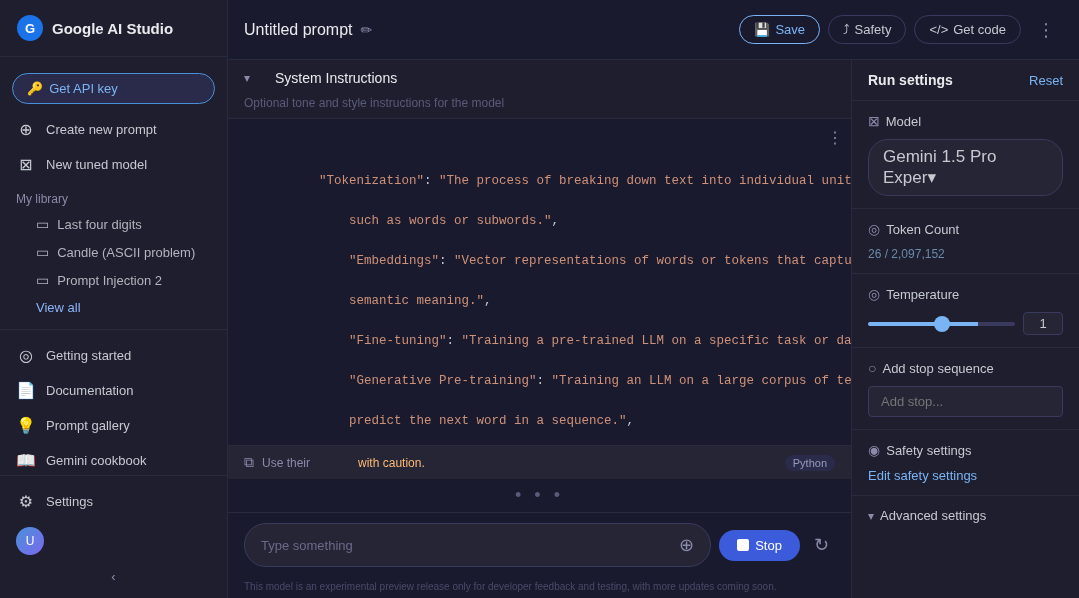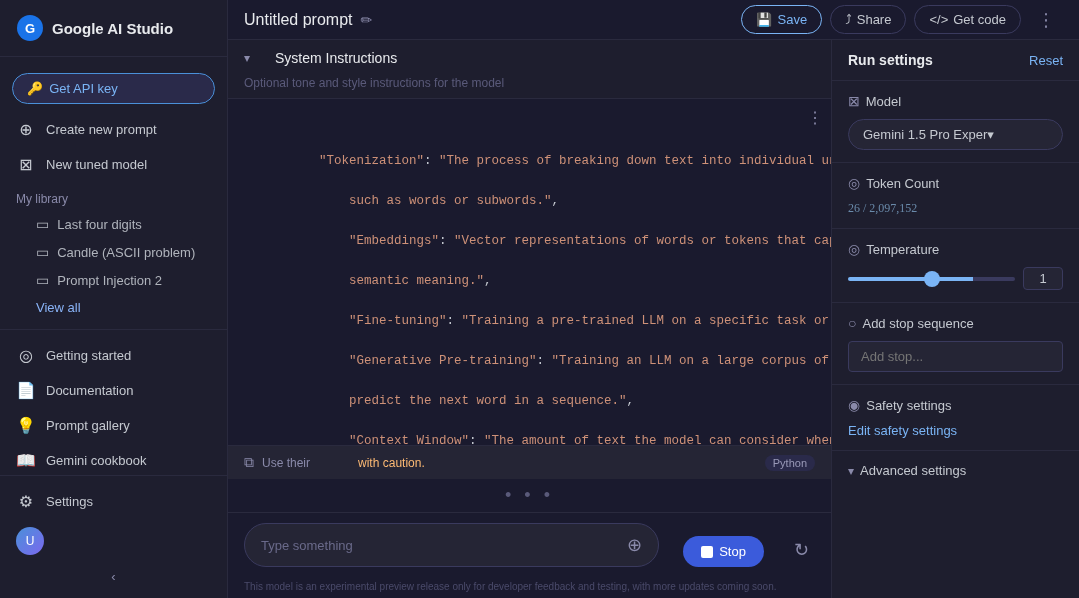--- a/index.html
+++ b/index.html
@@ -134,21 +134,21 @@
       flex-direction: column;
       background: #1a1a2e;
       min-width: 0;
     }
 
     
     .topbar {
       display: flex;
       align-items: center;
       padding: 0 16px;
-      height: 40px;
+      height: 60px;
       border-bottom: 1px solid #2a2a3e;
       background: #1a1a2e;
       gap: 8px;
     }
     .topbar-title {
       font-size: 16px;
       color: #e8eaed;
       font-weight: 500;
       flex: 1;
       display: flex;
@@ -283,22 +283,22 @@
       color: #5a5a7a;
       font-size: 18px;
       letter-spacing: 4px;
     }
 
     
     .input-area {
       padding: 10px 16px;
       border-top: 1px solid #2a2a3e;
       display: flex;
-      align-items: flex-end;
-      gap: 24px;
+      align-items: center;
+      gap: 8px;
       background: #1a1a2e;
     }
     .input-box {
       flex: 1;
       background: #252535;
       border: 1px solid #3a3a5e;
       border-radius: 24px;
       padding: 10px 16px;
       color: #6a6a8a;
       font-size: 13px;
@@ -335,21 +335,21 @@
     }
     .bottom-note {
       font-size: 10px;
       color: #4a4a6a;
       padding: 4px 16px 6px;
       background: #1a1a2e;
     }
 
     
     .right-panel {
-      width: 248px;
+      width: 228px;
       background: #1e1e2e;
       border-left: 1px solid #2a2a3e;
       flex-shrink: 0;
       display: flex;
       flex-direction: column;
       overflow-y: auto;
       padding-bottom: 8px;
     }
     .right-panel-header {
       display: flex;
@@ -383,30 +383,29 @@
       margin-bottom: 10px;
     }
     .panel-section-icon { font-size: 14px; color: #8a8aaa; }
     .model-select {
       width: 100%;
       background: #252535;
       border: 1px solid #3a3a5e;
       border-radius: 20px;
       padding: 7px 14px;
       color: #c5c9d0;
-      font-size: 13px;
+      font-size: 17px;
       display: flex;
       align-items: center;
       justify-content: space-between;
       cursor: pointer;
     }
     .token-count {
       font-size: 12px;
       color: #6a8aaa;
-      font-family: Liberation Serif, serif;
     }
     .slider-area {
       display: flex;
       align-items: center;
       gap: 8px;
     }
     .slider {
       flex: 1;
       -webkit-appearance: none;
       height: 4px;
@@ -556,21 +555,21 @@
       <span>Untitled prompt</span>
       <span class="edit-icon">✏</span>
     </span>
     <div class="topbar-actions">
       <button class="topbar-btn primary">
         <span>💾</span>
         <span>Save</span>
       </button>
       <button class="topbar-btn">
         <span>⤴</span>
-        <span>Share</span>
+        <span>Safety</span>
       </button>
       <button class="topbar-btn">
         <span>&lt;/&gt;</span>
         <span>Get code</span>
       </button>
       <button class="more-btn">⋮</button>
     </div>
   </div>
 
   <div class="content-area">

